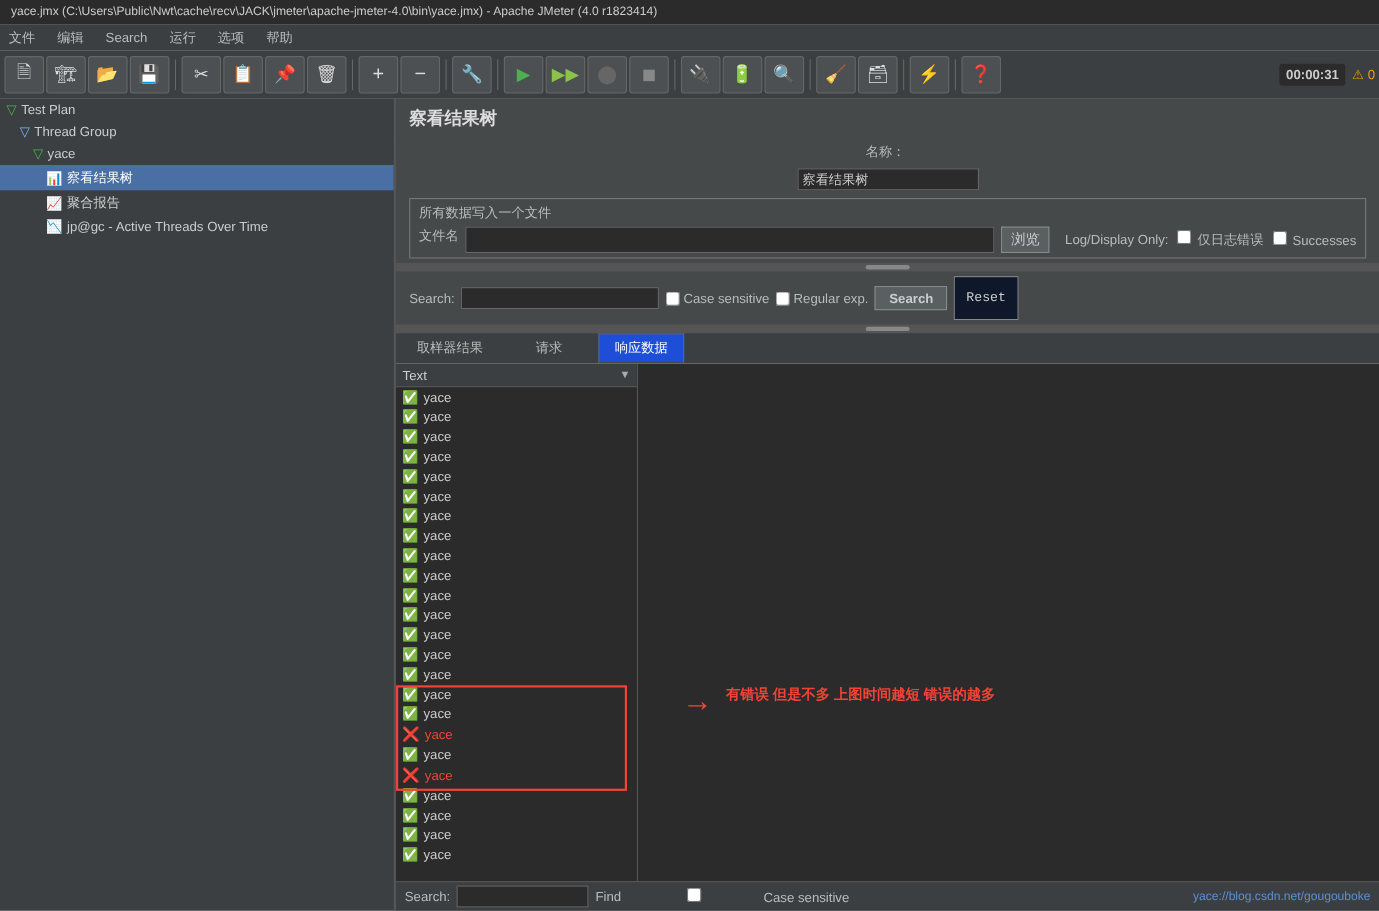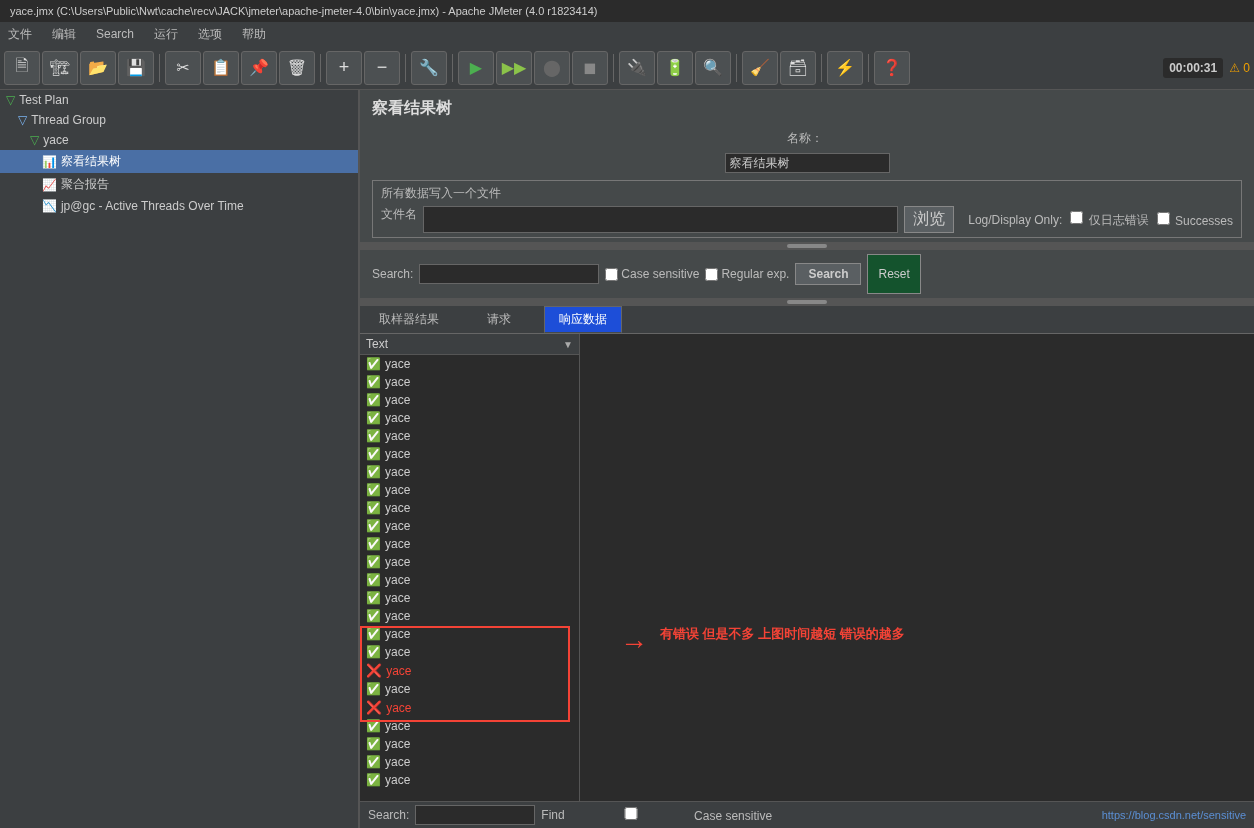--- a/index.html
+++ b/index.html
@@ -168,21 +168,21 @@
       color: #ccc;
       padding: 2px 4px;
       font-size: 12px;
     }
     .file-btn {
       background: #5a5f62;
       border: 1px solid #888;
       color: #ccc;
       padding: 2px 8px;
       cursor: pointer;
-      font-size: 16px;
+      font-size: 13px;
     }
     .log-options {
       display: flex;
       align-items: center;
       gap: 8px;
       margin-left: 8px;
       color: #bbb;
       font-size: 12px;
     }
     .log-options input[type=checkbox] { margin-right: 2px; }
@@ -229,26 +229,27 @@
     .search-btn {
       background: #5a5f62;
       border: 1px solid #888;
       color: #ccc;
       padding: 3px 12px;
       cursor: pointer;
       font-size: 12px;
       font-weight: bold;
     }
     .reset-btn {
-      background: #14532d;
+      background: #0f172a;
       border: 1px solid #888;
       color: #ccc;
       padding: 12px 10px;
       cursor: pointer;
       font-size: 12px;
+      font-family: Liberation Mono, monospace;
     }
 
     
     .results-area {
       flex: 1;
       display: flex;
       flex-direction: column;
       overflow: hidden;
     }
 
@@ -630,16 +631,16 @@
     </div>
 
     <div class="bottom-bar">
       <span>Search:</span>
       <input type="text" value="" style="">
       <span>Find</span>
       <label>
         <input type="checkbox" style="">
         <span>Case sensitive</span>
       </label>
-      <span class="bottom-bar-right">https://blog.csdn.net/sensitive</span>
+      <span class="bottom-bar-right">yace://blog.csdn.net/gougouboke</span>
     </div>
   </div>
 </div>
 
 </body></html>

